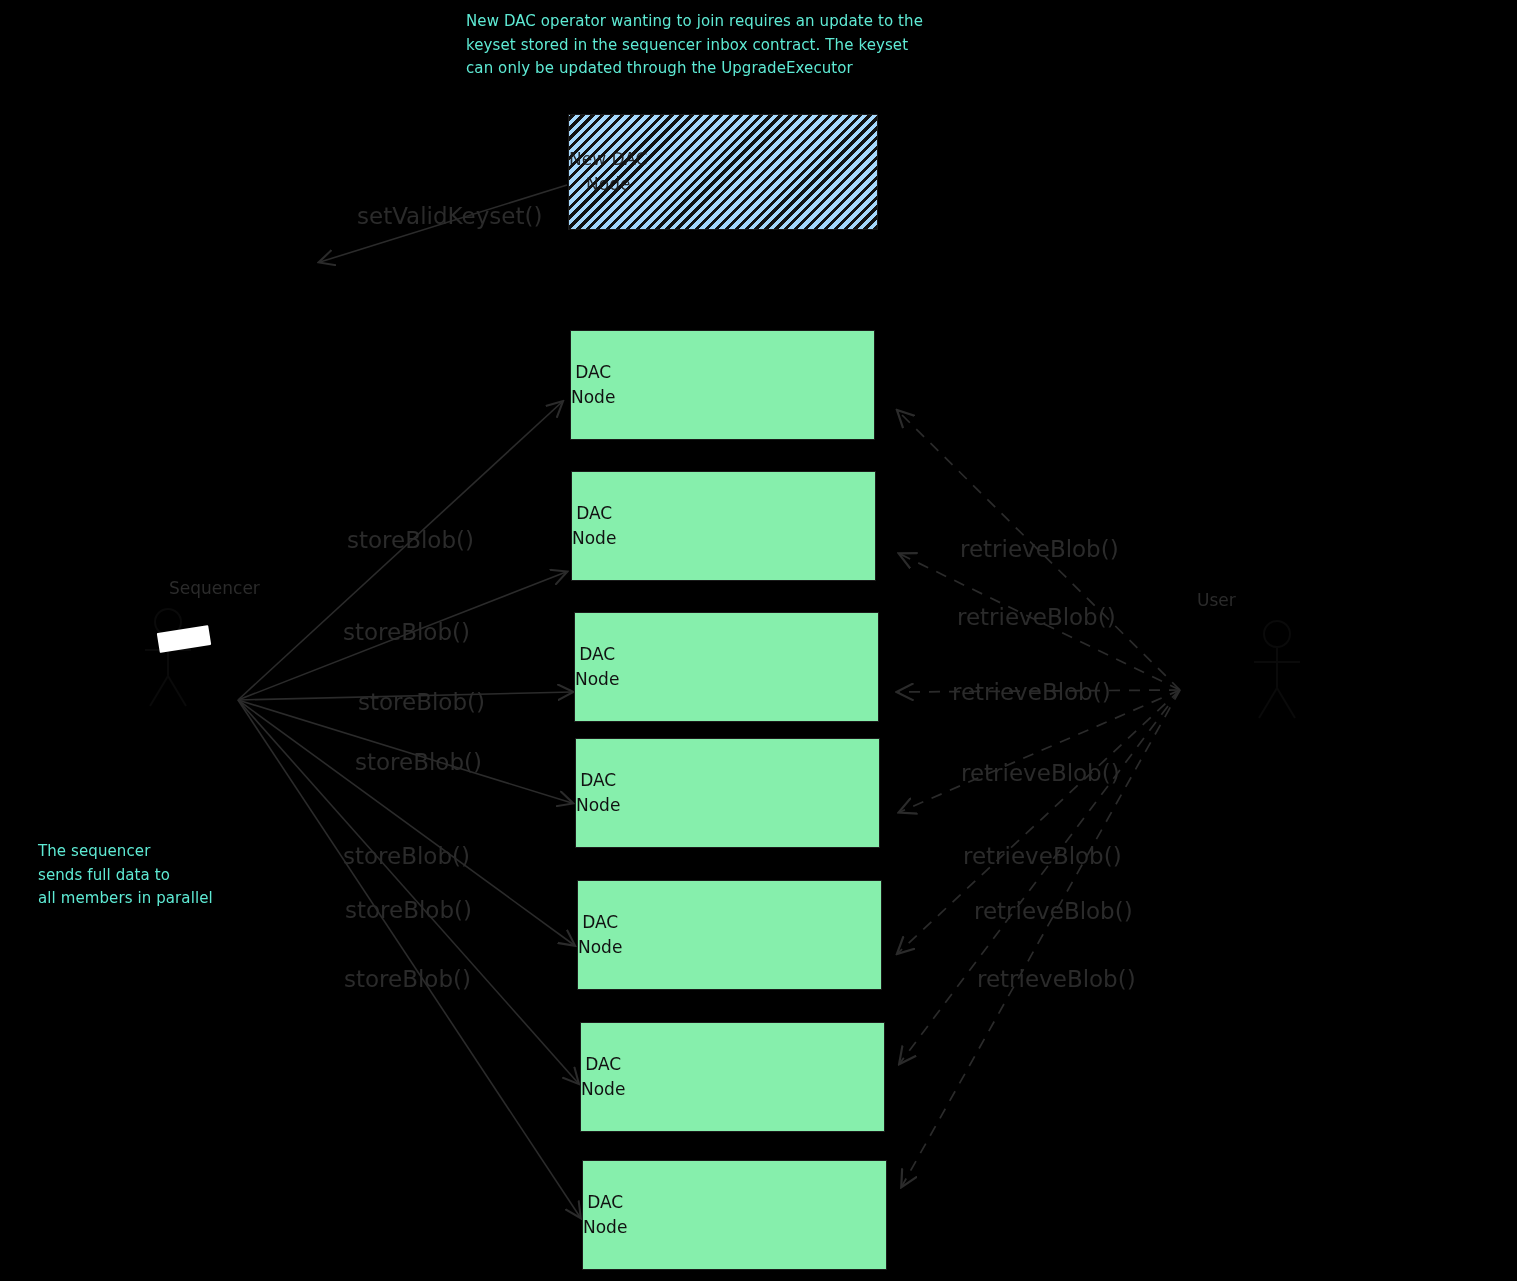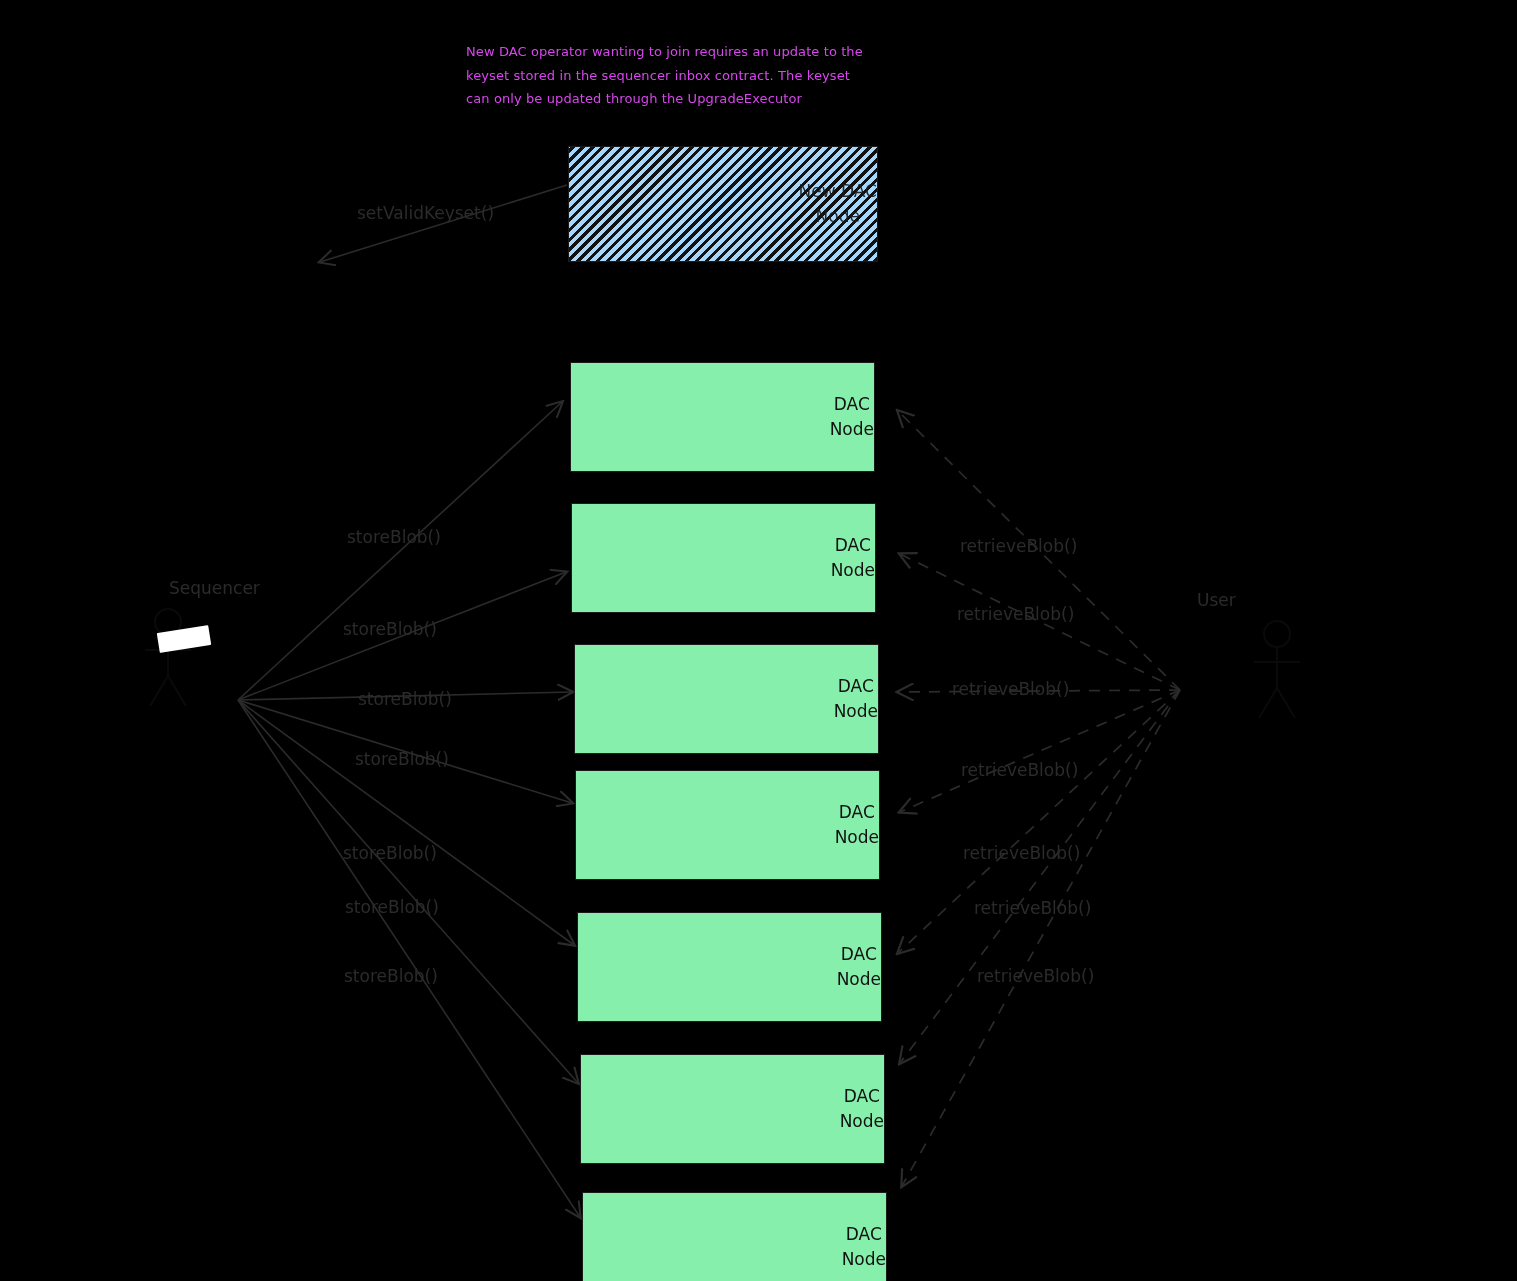--- a/index.html
+++ b/index.html
@@ -17,51 +17,49 @@
   }
   svg.layer {
     position: absolute;
     top: 0; left: 0;
     width: 1517px;
     height: 1281px;
     pointer-events: none;
   }
   .note {
     position: absolute;
-    color: #d946ef;
-    font-family: "DejaVu Sans", sans-serif;
-    font-size: 13px;
+    color: #5eead4;
+    font-family: "DejaVu Sans", sans-serif;
+    font-size: 15px;
     line-height: 23.5px;
     white-space: pre;
     letter-spacing: 0.1px;
-    margin-top: 30px;
   }
   .edge-label {
     position: absolute;
     color: #2b2b2b;
     font-family: "DejaVu Sans", sans-serif;
-    font-size: 17px;
+    font-size: 23px;
     white-space: nowrap;
   }
   .actor-label {
     position: absolute;
     color: #2b2b2b;
     font-family: "DejaVu Sans", sans-serif;
     font-size: 17px;
     white-space: nowrap;
   }
   .box {
     position: absolute;
     box-sizing: border-box;
     border: 1.6px solid #1b1b1b;
     display: flex;
     align-items: center;
-    justify-content: flex-end;
+    justify-content: flex-start;
     text-align: center;
-    margin-top: 32px;
   }
   .box-label {
     color: #111111;
     font-family: "DejaVu Sans", sans-serif;
     font-size: 17px;
     line-height: 25px;
     white-space: pre-line;
   }
   .dac-box { background: #86efac; }
   .pink-box { background: #ffc8c8; }
@@ -138,20 +136,23 @@
     <g>
       <rect x="158" y="629" width="52" height="20" rx="1" fill="#ffffff" transform="rotate(-9 184 639)"></rect>
     </g>
   </svg>
 
   <div class="note" style="left:466px; top:10px;">New DAC operator wanting to join requires an update to the
 keyset stored in the sequencer inbox contract. The keyset
 can only be updated through the UpgradeExecutor</div>
 
 
+  <div class="note" style="left:38px; top:840px;">The sequencer
+sends full data to
+all members in parallel</div>
 
   <div class="actor-label" style="left:121px; top:578px;margin-left:48px;">Sequencer</div>
 
   <div class="actor-label" style="left:1197px; top:590px;">User</div>
 
   <div class="box hatch-box" style="left:568px; top:114px; width:310px; height:116px;">
     <span class="box-label">New DAC
 Node</span>
   </div>
 

